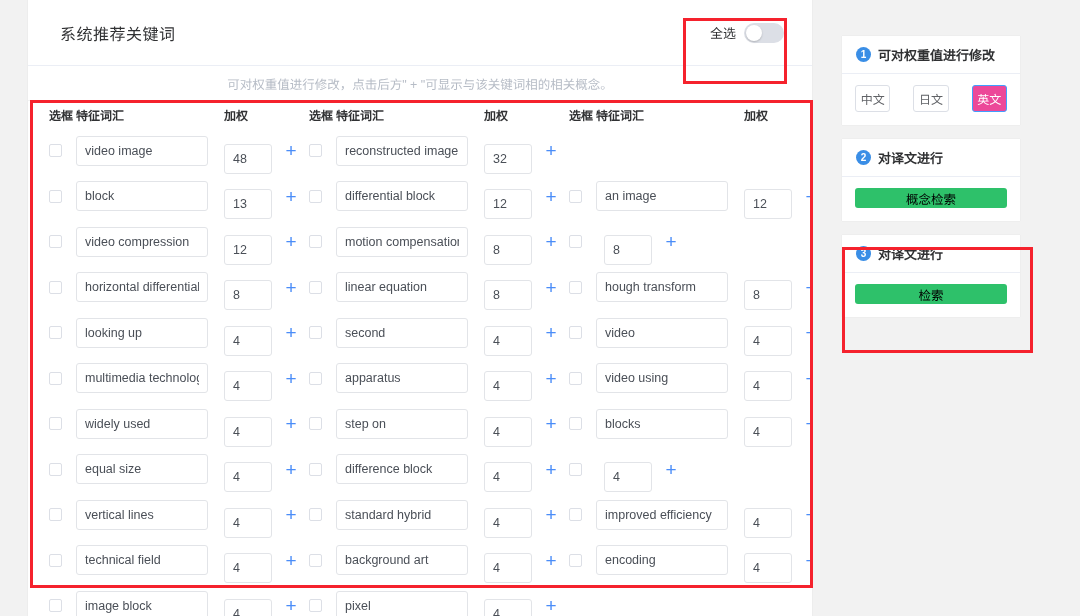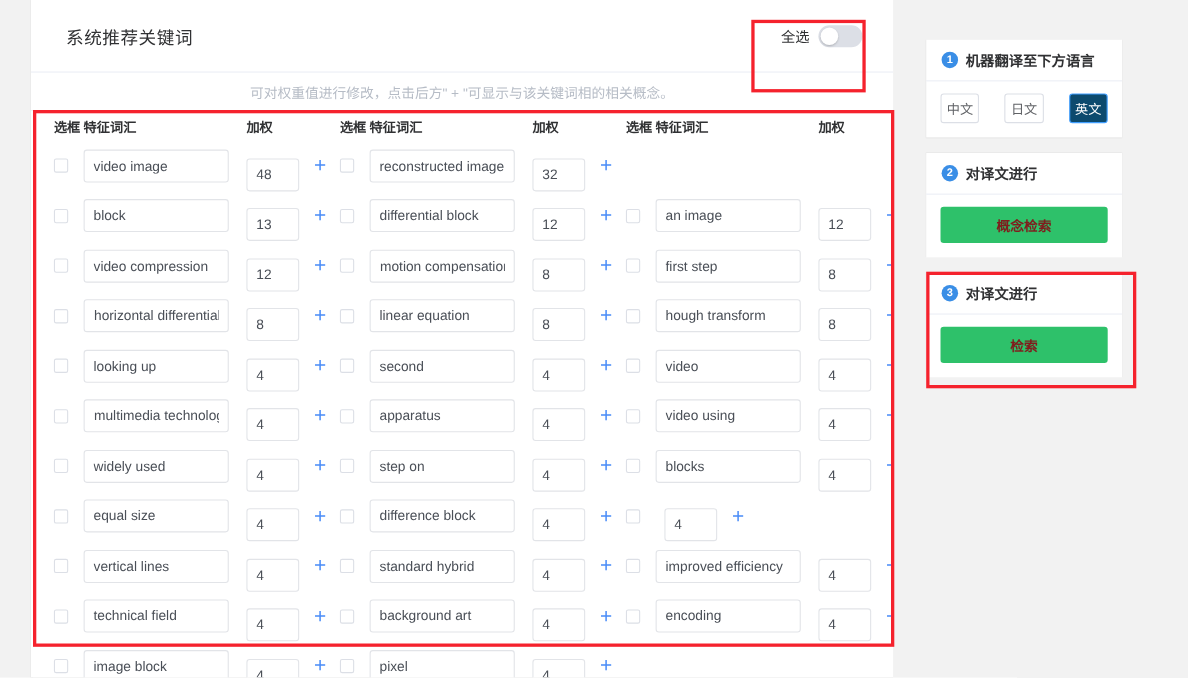--- a/index.html
+++ b/index.html
@@ -252,35 +252,34 @@
     border: 1px solid #dcdfe6;
     border-radius: 3px;
     background: #fff;
     color: #606266;
     font-size: 12px;
     font-family: "Liberation Sans", "DejaVu Sans", sans-serif;
     cursor: pointer;
     padding: 0;
   }
   .lang-btn.active {
-    background: #0c4a6e;
+    background: #ec4899;
     border-color: #409eff;
     color: #fff;
   }
   .green-btn {
     width: 100%;
-    height: 33px;
+    height: 20px;
     border: none;
     border-radius: 3px;
     background: #2ec16a;
-    color: #7f1d1d;
+    color: #000000;
     font-size: 12.5px;
     font-family: "Liberation Sans", "DejaVu Sans", sans-serif;
     cursor: pointer;
-    font-weight: bold;
   }
 
   
   .anno {
     position: absolute;
     border: 3px solid #f5222d;
     box-sizing: border-box;
     pointer-events: none;
     z-index: 50;
   }
@@ -404,21 +403,20 @@
               <div class="cell-term"><input type="text" value="motion compensation" style=""></div>
               <div class="cell-weight"><input type="text" value="8" style=""></div>
               <div class="cell-plus">
                 <span class="plus-icon">+</span>
               </div>
             </div>
             <div class="col-group">
               <div class="cell-check">
                 <span class="checkbox"></span>
               </div>
-              <div class="cell-term"><input type="text" value="first step" style=""></div>
               <div class="cell-weight"><input type="text" value="8" style=""></div>
               <div class="cell-plus">
                 <span class="plus-icon">+</span>
               </div>
             </div>
           </div>
           <div class="table-body-row">
             <div class="col-group">
               <div class="cell-check">
                 <span class="checkbox"></span>
@@ -668,21 +666,21 @@
           </div>
         </div>
     </div>
 
   </div>
 
   <div class="sidebar" id="sidebar">
       <div class="panel">
         <div class="panel-head">
           <span class="step-badge">1</span>
-          <span class="panel-title">机器翻译至下方语言</span>
+          <span class="panel-title">可对权重值进行修改</span>
         </div>
         <div class="panel-body">
           <button class="lang-btn">中文</button>
           <button class="lang-btn">日文</button>
           <button class="lang-btn active">英文</button>
         </div>
       </div>
       <div class="panel">
         <div class="panel-head">
           <span class="step-badge">2</span>

